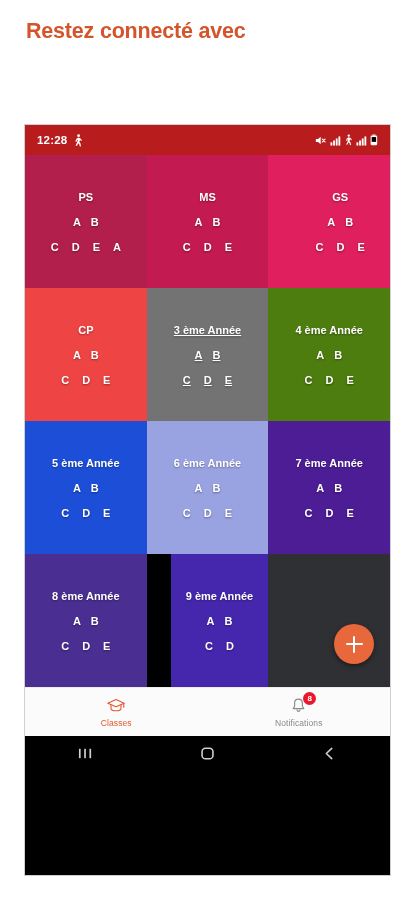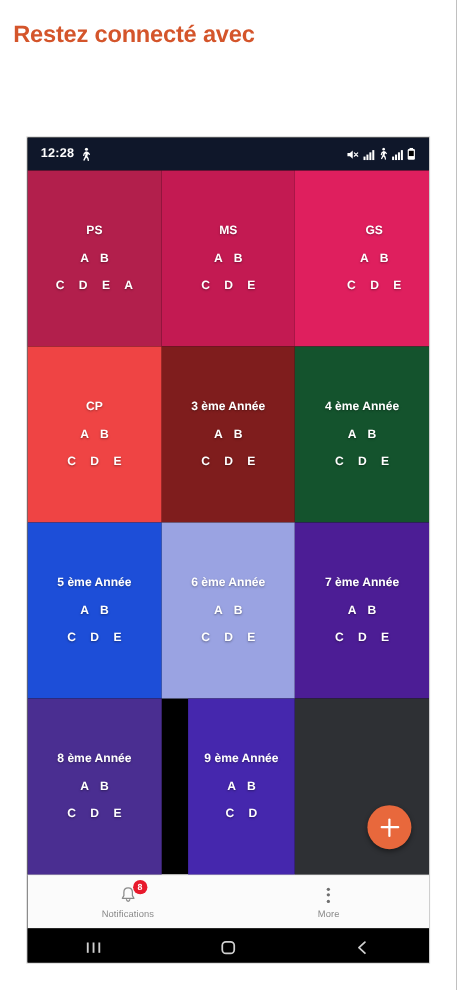--- a/index.html
+++ b/index.html
@@ -11,21 +11,21 @@
     width: 415px;
     height: 900px;
     overflow: hidden;
     font-family: "Liberation Sans", sans-serif;
     position: relative;
   }
 
   
   .headline {
     position: absolute;
-    left: 12px;
+    left: 26px;
     top: 18px;
     width: 370px;
     color: #d4552b;
     font-size: 21.5px;
     font-weight: bold;
     line-height: 1.30;
     letter-spacing: -0.2px;
   }
   .headline-line { display: block; white-space: nowrap; }
 
@@ -38,21 +38,21 @@
     height: 750px;
     background: #000000;
     box-shadow: 0 0 0 1px #cfcfcf;
     overflow: hidden;
   }
 
   
   .statusbar {
     position: relative;
     height: 28px;
-    background: #0f172a;
+    background: #b91c1c;
     color: #ffffff;
     display: flex;
     align-items: center;
     padding: 15px 12px;
     box-sizing: border-box;
   }
   .status-left {
     display: flex;
     align-items: center;
     gap: 6px;
@@ -64,21 +64,21 @@
     margin-left: auto;
     display: flex;
     align-items: center;
     gap: 3px;
   }
   .status-right svg { display: block; }
   .walk-icon { width: 10px; height: 13px; }
 
   
   .grid {
-    height: 640px;
+    height: 532px;
     display: grid;
     grid-template-columns: repeat(3, 1fr);
     grid-template-rows: repeat(4, 1fr);
     position: relative;
   }
   .cell {
     position: relative;
     display: flex;
     flex-direction: column;
     align-items: center;
@@ -304,33 +304,33 @@
         <div class="chip-row">
           <span class="chip">A</span>
           <span class="chip">B</span>
         </div>
         <div class="chip-row second">
           <span class="chip">C</span>
           <span class="chip">D</span>
           <span class="chip">E</span>
         </div>
       </div>
-      <div class="cell" style="background: #7f1d1d;">
+      <div class="cell" style="background: #737373; text-decoration: underline;">
         <div class="cell-title">3 ème Année</div>
         <div class="chip-row">
           <span class="chip">A</span>
           <span class="chip">B</span>
         </div>
         <div class="chip-row second">
           <span class="chip">C</span>
           <span class="chip">D</span>
           <span class="chip">E</span>
         </div>
       </div>
-      <div class="cell" style="background: #14532d;">
+      <div class="cell" style="background: #4d7c0f;">
         <div class="cell-title">4 ème Année</div>
         <div class="chip-row">
           <span class="chip">A</span>
           <span class="chip">B</span>
         </div>
         <div class="chip-row second">
           <span class="chip">C</span>
           <span class="chip">D</span>
           <span class="chip">E</span>
         </div>
@@ -396,43 +396,43 @@
       </div>
       <div class="cell empty"></div>
       <button class="fab">
       <span class="fab-plus"></span>
     </button>
   </div>
 
   <div class="tabbar">
 
 
+    <div class="tab active">
+      <span class="tab-icon">
+        <svg viewBox="0 0 22 18" width="20" height="17" aria-hidden="true">
+          <path d="M11 2.5 L20 6.4 L11 10.3 L2 6.4 Z" fill="none" stroke="#e4572e" stroke-width="1.2" stroke-linejoin="round"></path>
+          <path d="M5.5 8.1 v4.1 c0 1.4 2.5 2.6 5.5 2.6 s5.5-1.2 5.5-2.6 V8.1" fill="none" stroke="#e4572e" stroke-width="1.2" stroke-linejoin="round"></path>
+          <path d="M19.6 6.8 v4.0" fill="none" stroke="#e4572e" stroke-width="1.2" stroke-linecap="round"></path>
+        </svg>
+      </span>
+      <span class="tab-label">Classes</span>
+    </div>
 
 
     <div class="tab">
       <span class="tab-icon">
         <svg viewBox="0 0 18 18" width="17" height="17" aria-hidden="true">
           <path d="M9 2.3 c-2.5 0 -4.1 1.8 -4.1 4.1 v3.3 l-1.5 2.6 h11.2 l-1.5 -2.6 V6.4 c0 -2.3 -1.6 -4.1 -4.1 -4.1 z" fill="none" stroke="#8a8a8a" stroke-width="1.2" stroke-linejoin="round"></path>
           <path d="M7.4 13.6 c0.2 1.0 0.9 1.6 1.6 1.6 s1.4 -0.6 1.6 -1.6" fill="none" stroke="#8a8a8a" stroke-width="1.2" stroke-linecap="round"></path>
         </svg>
         <span class="badge">8</span>
       </span>
       <span class="tab-label">Notifications</span>
     </div>
 
-    <div class="tab">
-      <span class="tab-icon">
-        <span class="dots">
-          <span></span>
-            <span></span>
-            <span></span>
-        </span>
-      </span>
-      <span class="tab-label">More</span>
-    </div>
   </div>
 
   <div class="navbar">
     <div class="navbtn">
       <span>
         <svg viewBox="0 0 18 16" width="17" height="15" aria-hidden="true">
           <rect x="2" y="3" width="1.8" height="10" fill="#cfcfcf"></rect>
           <rect x="7.6" y="3" width="1.8" height="10" fill="#cfcfcf"></rect>
           <rect x="13.2" y="3" width="1.8" height="10" fill="#cfcfcf"></rect>
         </svg>

